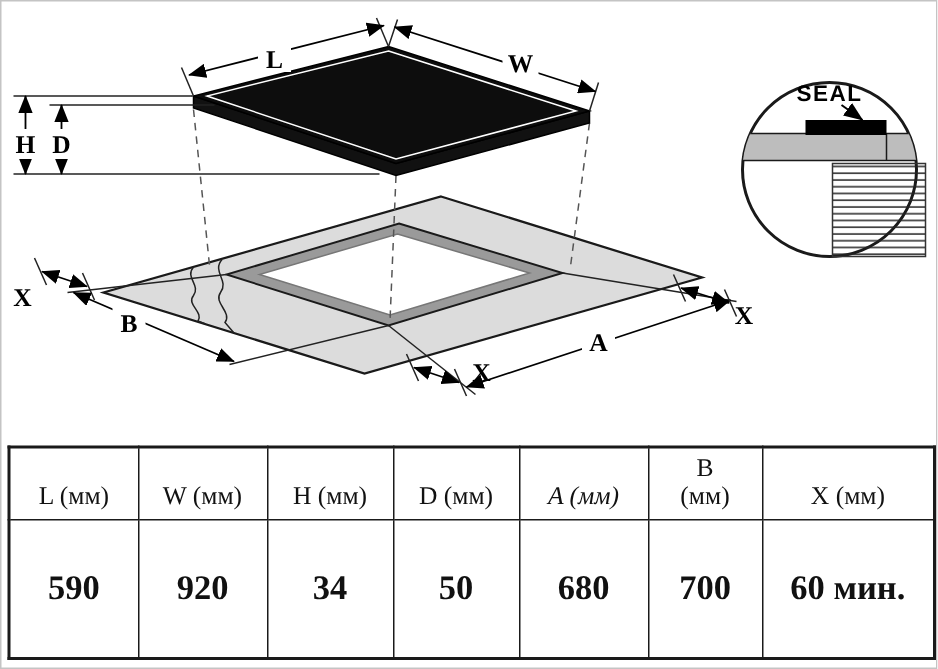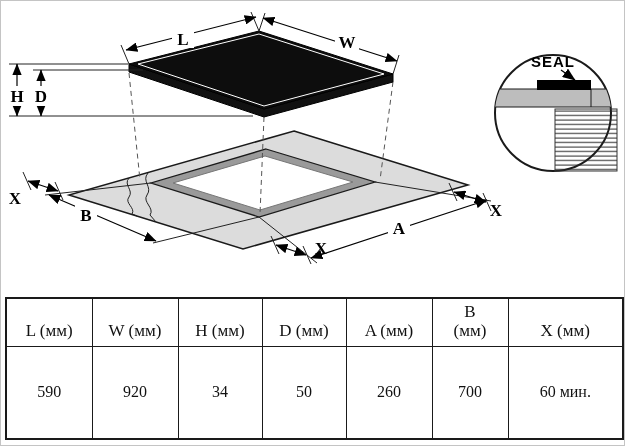--- a/index.html
+++ b/index.html
@@ -19,21 +19,21 @@
   table.dims-table {
     position:absolute; left:4px; top:296px; width:617px; height:143px;
     border-collapse:collapse; table-layout:fixed;
     border:2px solid #1a1a1a; background:#fff;
   }
   .dims-table th, .dims-table td {
     border:1px solid #1a1a1a; text-align:center; color:#111;
     font-weight:normal; overflow:hidden;
   }
   .dims-table th { height:48px; vertical-align:bottom; padding-bottom:5px; font-size:17px; line-height:1.1; }
-  .dims-table td { height:93px; vertical-align:middle; font-size:16px; }
+  .dims-table td { height:93px; vertical-align:middle; font-size:23px;font-weight:bold; }
 </style>
 </head>
 <body>
 
 <div class="page">
 
   <svg class="diagram-svg" width="625" height="292" viewBox="0 0 625 292">
     <defs>
       <marker id="ah" viewBox="0 0 10 8" refX="9.5" refY="4" markerWidth="10" markerHeight="8" orient="auto-start-reverse">
         <path d="M0,0 L10,4 L0,8 z" fill="#000"></path>
@@ -152,38 +152,38 @@
           </th>
           <th style="width: 86px; margin-top: 28px;">
             <div>W (мм)</div>
           </th>
           <th style="width: 84px; text-align: center;">
             <div>H (мм)</div>
           </th>
           <th style="width: 84px;">
             <div>D (мм)</div>
           </th>
-          <th style="width: 86px;">
+          <th style="width: 86px; font-style: italic;">
             <div>A (мм)</div>
           </th>
           <th style="width: 76px;">
             <div>B</div>
             <div>(мм)</div>
           </th>
           <th style="width: 115px; margin-top: 36px;">
             <div>X (мм)</div>
           </th>
         </tr>
     </thead>
     <tbody>
       <tr>
           <td>590</td>
           <td>920</td>
           <td>34</td>
           <td>50</td>
-          <td>260</td>
+          <td>680</td>
           <td>700</td>
           <td>60 мин.</td>
         </tr>
     </tbody>
   </table>
 
 </div>
 
 </body></html>

